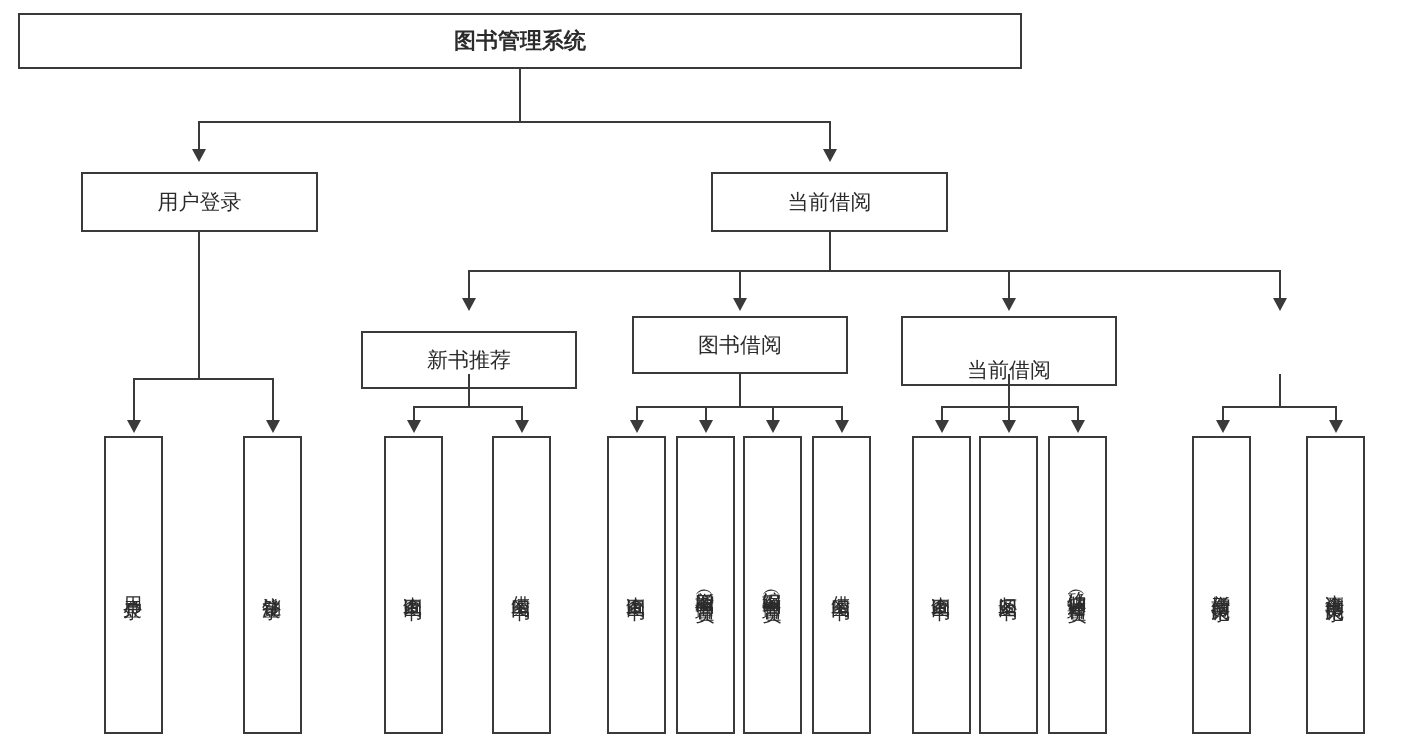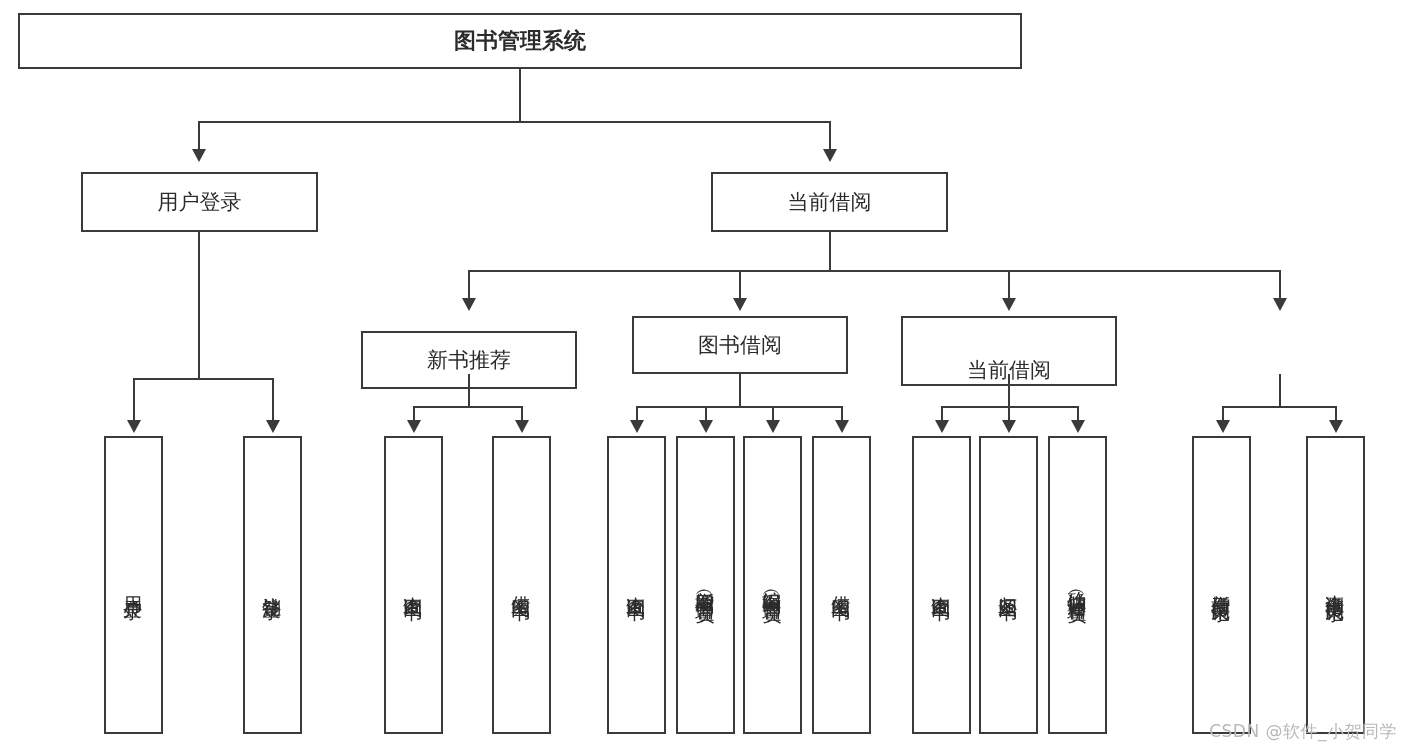--- a/index.html
+++ b/index.html
@@ -191,15 +191,14 @@
     <span>确认归还（管理员）</span>
   </div>
 
   <div class="node v" style="left:1192px;top:436px;width:59px;height:298px;">
     <span>新增借阅记录</span>
   </div>
   <div class="node v" style="left:1306px;top:436px;width:59px;height:298px;">
     <span>查询借阅记录</span>
   </div>
 
-  <div id="watermark">CSDN @软件_小贺同学</div>
 
 </div>
 
 </body></html>

